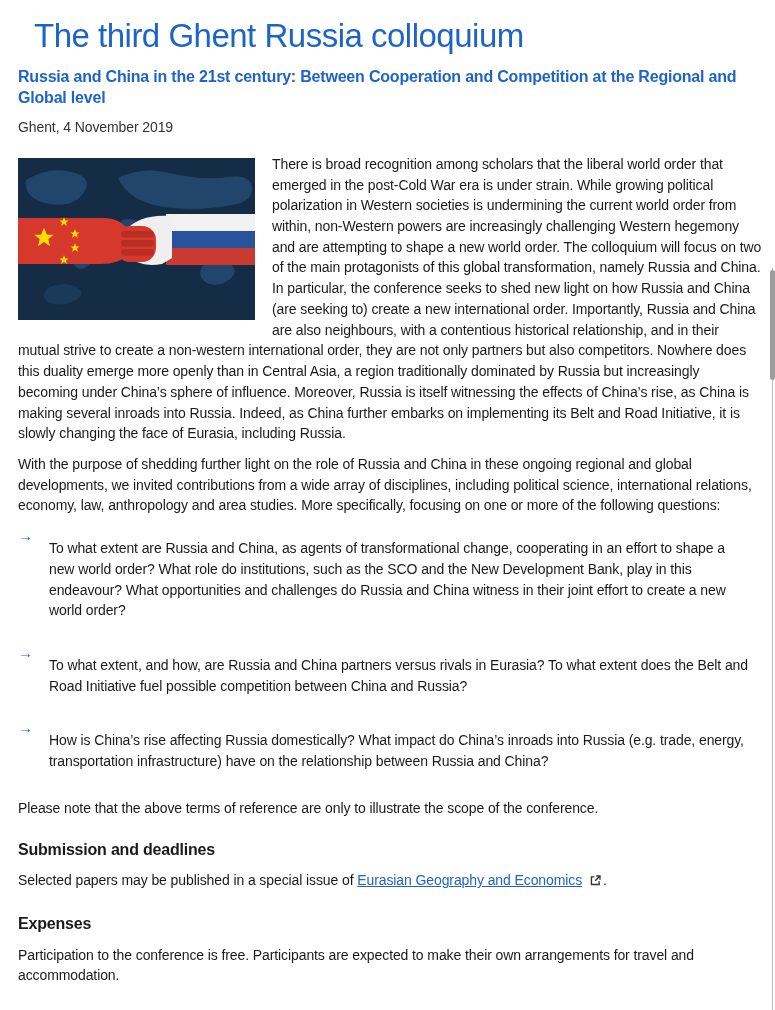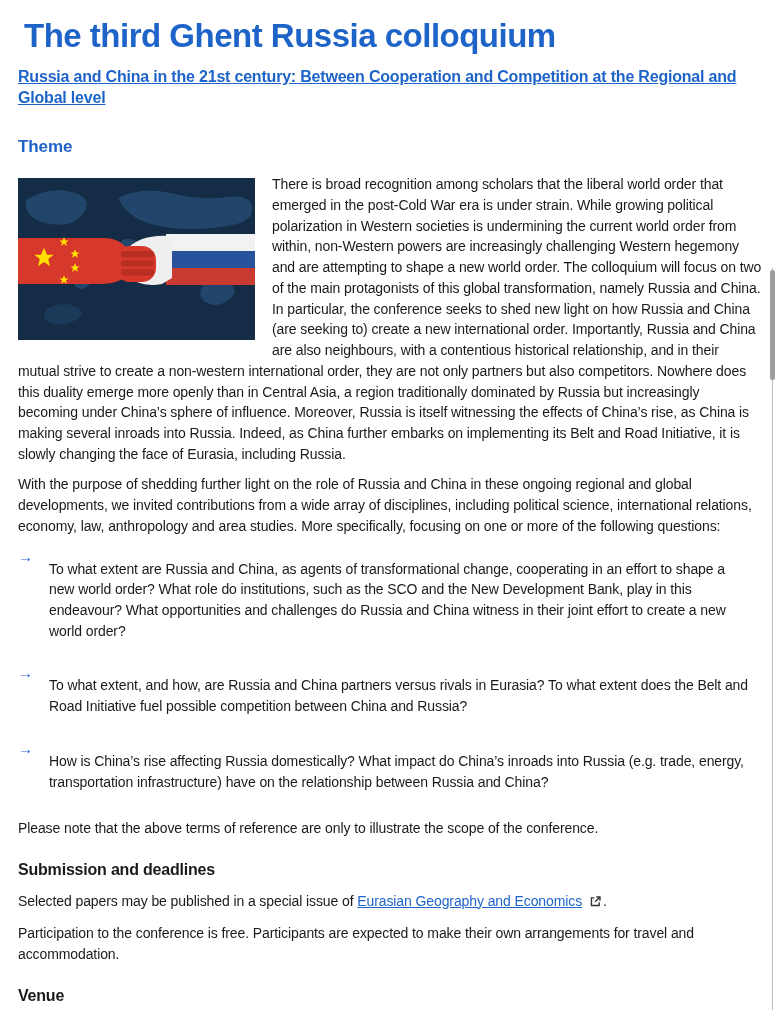--- a/index.html
+++ b/index.html
@@ -5,26 +5,26 @@
   html,body{margin:0;padding:0;}
   body{
     width:775px;height:1010px;overflow:hidden;position:relative;
     background:#ffffff;color:#1a1a1a;
     font-family:"Liberation Sans", sans-serif;
     font-size:14px;line-height:1.48;letter-spacing:-0.1px;
   }
   .page{margin:0 13px 0 18px;}
   h1{
     font-size:33px;line-height:1.15;letter-spacing:-0.5px;
-    color:#1E64C8;font-weight:bold;margin:17px 6px 11px;
+    color:#1E64C8;font-weight:normal;margin:17px 16px 11px;
   }
   .subtitle{font-weight:bold;margin:0 0 18px;}
   .event-title{
     color:#1E64C8;font-weight:bold;font-size:16px;line-height:1.32;
-    margin:0 0 9px;max-width:735px;letter-spacing:-0.2px;text-decoration:underline;
+    margin:0 0 9px;max-width:735px;letter-spacing:-0.2px;
   }
   .event-date{margin:0 0 16px;color:#333;}
   .section-blue{
     color:#1E64C8;font-weight:bold;font-size:17px;margin:26px 0 15px;
   }
   h3{
     font-size:16px;font-weight:bold;color:#1a1a1a;margin:19px 0 9px;
     letter-spacing:-0.2px;
   }
   p{margin:0 0 10px;}
@@ -53,22 +53,22 @@
 </head>
 <body>
 
 <div class="page">
 
   <h1>The third Ghent Russia colloquium</h1>
 
 
   <h2 class="event-title">Russia and China in the 21st century: Between Cooperation and Competition at the Regional and Global level</h2>
 
+  <p class="event-date">Ghent, 4 November 2019</p>
 
-  <h2 class="section-blue">Theme</h2>
 
   <div class="theme-body">
     <div class="theme-image">
       <svg viewBox="0 0 237 162" width="237" height="162">
         <defs>
           <path id="star" d="M0,-6 L1.76,-1.85 5.71,-1.85 2.51,0.6 3.53,4.85 0,2.3 -3.53,4.85 -2.51,0.6 -5.71,-1.85 -1.76,-1.85 Z"></path>
         </defs>
         <rect width="237" height="162" fill="#142c46"></rect>
         <g fill="#2e5d8a" opacity="0.55">
           <path d="M8 22 q26 -16 52 -6 q14 6 6 18 q-10 16 -34 12 Q6 42 8 22 Z"></path>
@@ -120,20 +120,21 @@
 
   <p class="scope-note">Please note that the above terms of reference are only to illustrate the scope of the conference.</p>
 
   <h3>Submission and deadlines</h3>
   <p><span>Selected papers may be published in a special issue of </span><a class="link" href="#">Eurasian Geography and Economics</a><span class="ext-icon"><svg viewBox="0 0 16 16" width="13" height="13">
           <path d="M6.5 3.5H3v9.5h9.5V9" fill="none" stroke="#333" stroke-width="1.7"></path>
           <path d="M9 2.5h4.5V7" fill="none" stroke="#333" stroke-width="1.7"></path>
           <path d="M13.2 2.8 7.6 8.4" fill="none" stroke="#333" stroke-width="1.7"></path>
         </svg></span><span>.</span></p>
 
+  <h3>Expenses</h3>
   <p>Participation to the conference is free. Participants are expected to make their own arrangements for travel and accommodation.</p>
 
   <h3>Venue</h3>
 
 </div>
 
 <div class="scroll-track"></div>
 <div class="scroll-thumb"></div>
 
 </body></html>

